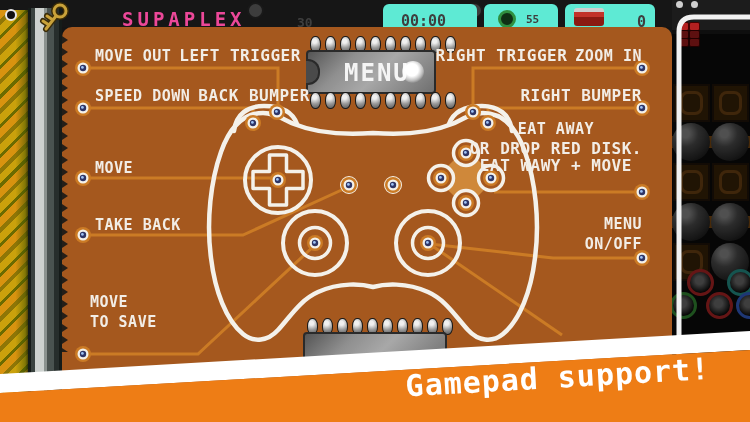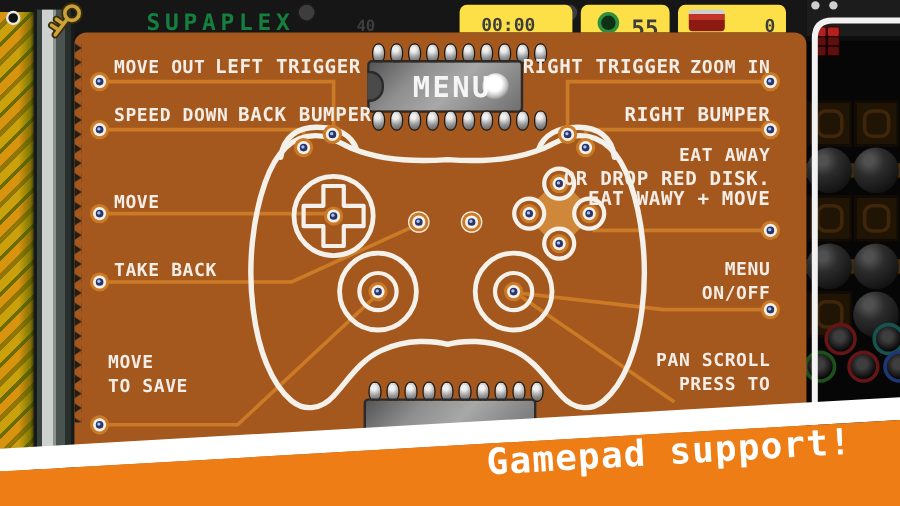--- a/index.html
+++ b/index.html
@@ -2,22 +2,22 @@
 <html><head>
 <meta charset="utf-8">
 <style>
   html,body{margin:0;padding:0;background:#000;}
   .stage{position:relative;width:750px;height:422px;overflow:hidden;background:#141414;
          font-family:"DejaVu Sans Mono",monospace;}
   .abs{position:absolute;}
 
   
   .hud{position:absolute;left:0;top:0;width:750px;height:27px;background:#161616;overflow:hidden;z-index:1;}
-  .hud-title{position:absolute;left:122px;top:8px;font-size:19px;font-weight:bold;color:#15803d;letter-spacing:4px;}
-  .hud-box{position:absolute;top:4px;height:30px;background:#fde047;border-radius:6px;text-align:right;}
+  .hud-title{position:absolute;left:122px;top:8px;font-size:19px;font-weight:bold;color:#ec4899;letter-spacing:4px;}
+  .hud-box{position:absolute;top:4px;height:30px;background:#5eead4;border-radius:6px;text-align:right;}
   .hud-digits{position:absolute;font-weight:bold;color:#3e3e3e;}
   .hud-screw{position:absolute;top:2px;width:13px;height:13px;border-radius:50%;background:#3d3d3d;border:2px solid #191919;}
   .hud-led{position:absolute;left:14px;top:6px;width:12px;height:12px;border-radius:50%;background:#0f3015;border:3px solid #2f8f3f;}
   .hud-disk{position:absolute;left:9px;top:4px;width:30px;height:18px;border-radius:3px;
             background:linear-gradient(#cfcfcf 0 4px,#c2332a 4px 9px,#8a1a12 9px 18px);}
 
   
   .tiles{position:absolute;left:0;top:10px;width:28px;height:412px;z-index:2;
          background:
           linear-gradient(90deg,rgba(0,0,0,0) 55%,rgba(70,85,0,.55) 90%,rgba(20,30,0,.7)),
@@ -60,44 +60,44 @@
   .pin{width:9px;height:15px;border-radius:45%;border:1px solid #1a1a1a;
        background:radial-gradient(circle at 40% 28%,#f0f0f0 0 2px,#9a9a9a 55%,#555 100%);}
 
   
   .lbl{position:absolute;color:#f2ede6;white-space:nowrap;z-index:5;}
   .lbl .big{font-size:15px;font-weight:bold;letter-spacing:.5px;}
   .lbl .small{font-size:16px;font-weight:bold;letter-spacing:.5px;}
   .row{display:flex;align-items:baseline;gap:8px;}
   .rt{text-align:right;}
   .lh20 div{line-height:20px;}
-  .lh17 div{line-height:17px;}
+  .lh17 div{line-height:17px;text-align:center;}
 
   
   .banner-svg{position:absolute;left:0;top:0;z-index:8;pointer-events:none;}
   .banner-text{position:absolute;right:40px;top:351px;z-index:9;color:#fff;font-size:30px;font-weight:bold;
                letter-spacing:1px;transform:rotate(-3.28deg);transform-origin:right center;white-space:nowrap;}
   .key{position:absolute;left:0;top:0;z-index:4;pointer-events:none;}
 </style>
 </head>
 <body>
 
 <div class="stage">
 
   <div class="hud">
     <div class="hud-title">SUPAPLEX</div>
     <div class="hud-screw" style="left:247px"></div>
     <div class="hud-screw" style="left:466px"></div>
-    <div class="hud-digits" style="left:297px;top:15px;font-size:13px">40</div>
+    <div class="hud-digits" style="left:297px;top:15px;font-size:13px">30</div>
     <div class="hud-box" style="left:383px;width:94px">
       <span class="hud-digits" style="left:18px;top:8px;font-size:15px">00:00</span>
     </div>
     <div class="hud-box" style="left:484px;width:74px">
       <span class="hud-led"></span>
-      <span class="hud-digits" style="left:42px;top:9px;font-size:19px">55</span>
+      <span class="hud-digits" style="left:42px;top:9px;font-size:11px">55</span>
     </div>
     <div class="hud-box" style="left:565px;width:90px">
       <span class="hud-disk"></span>
       <span class="hud-digits" style="left:72px;top:9px;font-size:15px">0</span>
     </div>
   </div>
 
   <div class="tiles"></div>
   <div class="tile-dot"></div>
   <div class="rail"></div>
@@ -306,24 +306,20 @@
   </div>
   <div class="lbl rt lh17" style="right:108px;top:118px">
     <div class="big" style="line-height:22px">EAT AWAY</div>
     <div class="small">OR DROP RED DISK.</div>
     <div class="small">EAT WAWY + MOVE</div>
   </div>
   <div class="lbl rt lh20" style="right:108px;top:214px">
     <div class="big">MENU</div>
     <div class="big">ON/OFF</div>
   </div>
-  <div class="lbl rt lh20" style="right:108px;top:290px">
-    <div class="big">PAN SCROLL</div>
-    <div class="big">PRESS TO</div>
-  </div>
 
   <svg class="banner-svg" width="750" height="422" viewBox="0 0 750 422">
     <polygon points="0,374 750,331 750,350 0,393" fill="#ffffff"></polygon>
     <polygon points="0,393 750,350 750,422 0,422" fill="#ee7d15"></polygon>
   </svg>
   <div class="banner-text">Gamepad support!</div>
 
 </div>
 
 </body></html>

